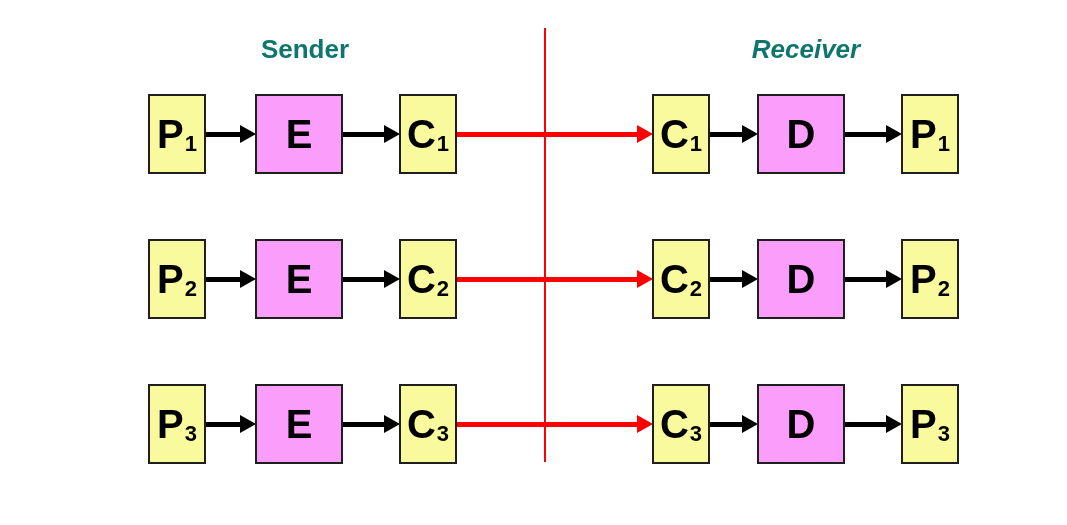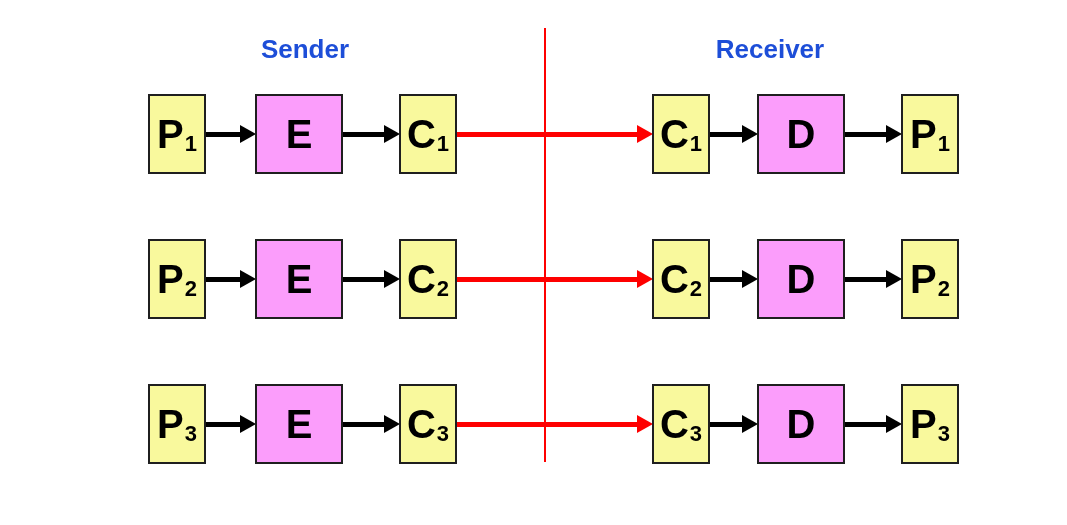--- a/index.html
+++ b/index.html
@@ -15,25 +15,25 @@
     background: #ffffff;
     overflow: hidden;
   }
   .title {
     position: absolute;
     top: 34px;
     width: 220px;
     text-align: center;
     font-weight: bold;
     font-size: 26px;
-    color: #1d4ed8;
+    color: #0f766e;
     letter-spacing: 0px;
   }
   .title.sender   { left: 195px; }
-  .title.receiver { left: 660px; }
+  .title.receiver { left: 696px; font-style: italic; }
 
   .divider {
     position: absolute;
     left: 544px;
     top: 28px;
     width: 2px;
     height: 434px;
     background: #fe0000;
   }
 

